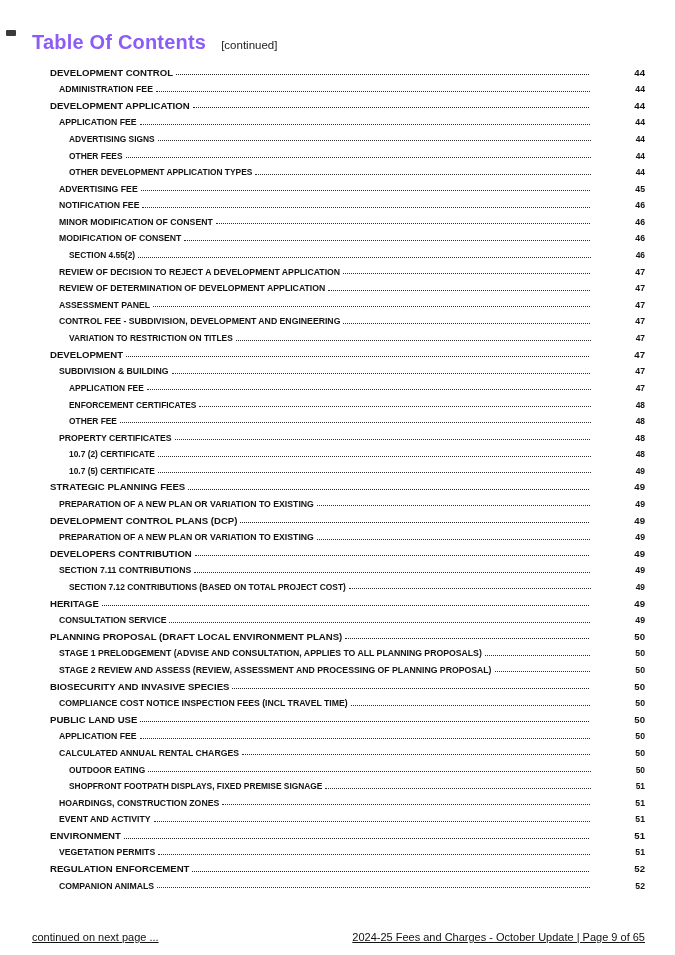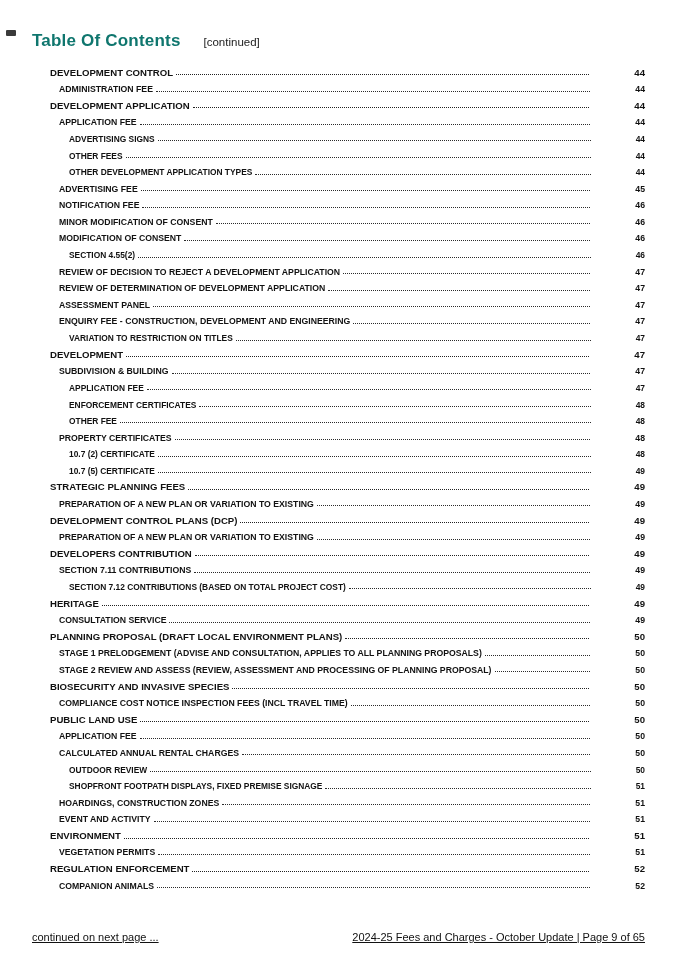--- a/index.html
+++ b/index.html
@@ -13,26 +13,26 @@
   }
   .artifact{
     position:absolute;left:6px;top:30px;width:10px;height:6px;
     background:#3a3a3a;border-radius:1px;
   }
   .title-block{
     position:absolute;left:32px;top:31px;right:30px;
     display:flex;align-items:baseline;white-space:nowrap;
   }
   .doc-title{
-    font-size:17px;font-weight:700;color:#0f766e;
+    font-size:20px;font-weight:700;color:#8b5cf6;
     letter-spacing:0.2px;
   }
   .doc-title-suffix{
     font-size:11.5px;font-weight:400;color:#222;
-    margin-left:23px;
+    margin-left:15px;
   }
   .toc{
     position:absolute;left:50px;top:61px;width:595px;
   }
   .toc-row{
     display:flex;align-items:flex-end;
     height:16.6px;
     font-weight:700;color:#111;
     white-space:nowrap;
   }
@@ -149,21 +149,21 @@
     <span class="toc-page">47</span>
   </div>
 
   <div class="toc-row lvl2">
     <span class="toc-label">ASSESSMENT PANEL</span>
     <span class="leader"></span>
     <span class="toc-page">47</span>
   </div>
 
   <div class="toc-row lvl2">
-    <span class="toc-label">ENQUIRY FEE - CONSTRUCTION, DEVELOPMENT AND ENGINEERING</span>
+    <span class="toc-label">CONTROL FEE - SUBDIVISION, DEVELOPMENT AND ENGINEERING</span>
     <span class="leader"></span>
     <span class="toc-page">47</span>
   </div>
 
   <div class="toc-row lvl3">
     <span class="toc-label">VARIATION TO RESTRICTION ON TITLES</span>
     <span class="leader"></span>
     <span class="toc-page">47</span>
   </div>
 
@@ -311,21 +311,21 @@
     <span class="toc-page">50</span>
   </div>
 
   <div class="toc-row lvl2">
     <span class="toc-label">CALCULATED ANNUAL RENTAL CHARGES</span>
     <span class="leader"></span>
     <span class="toc-page">50</span>
   </div>
 
   <div class="toc-row lvl3">
-    <span class="toc-label">OUTDOOR REVIEW</span>
+    <span class="toc-label">OUTDOOR EATING</span>
     <span class="leader"></span>
     <span class="toc-page">50</span>
   </div>
 
   <div class="toc-row lvl3">
     <span class="toc-label">SHOPFRONT FOOTPATH DISPLAYS, FIXED PREMISE SIGNAGE</span>
     <span class="leader"></span>
     <span class="toc-page">51</span>
   </div>
 

